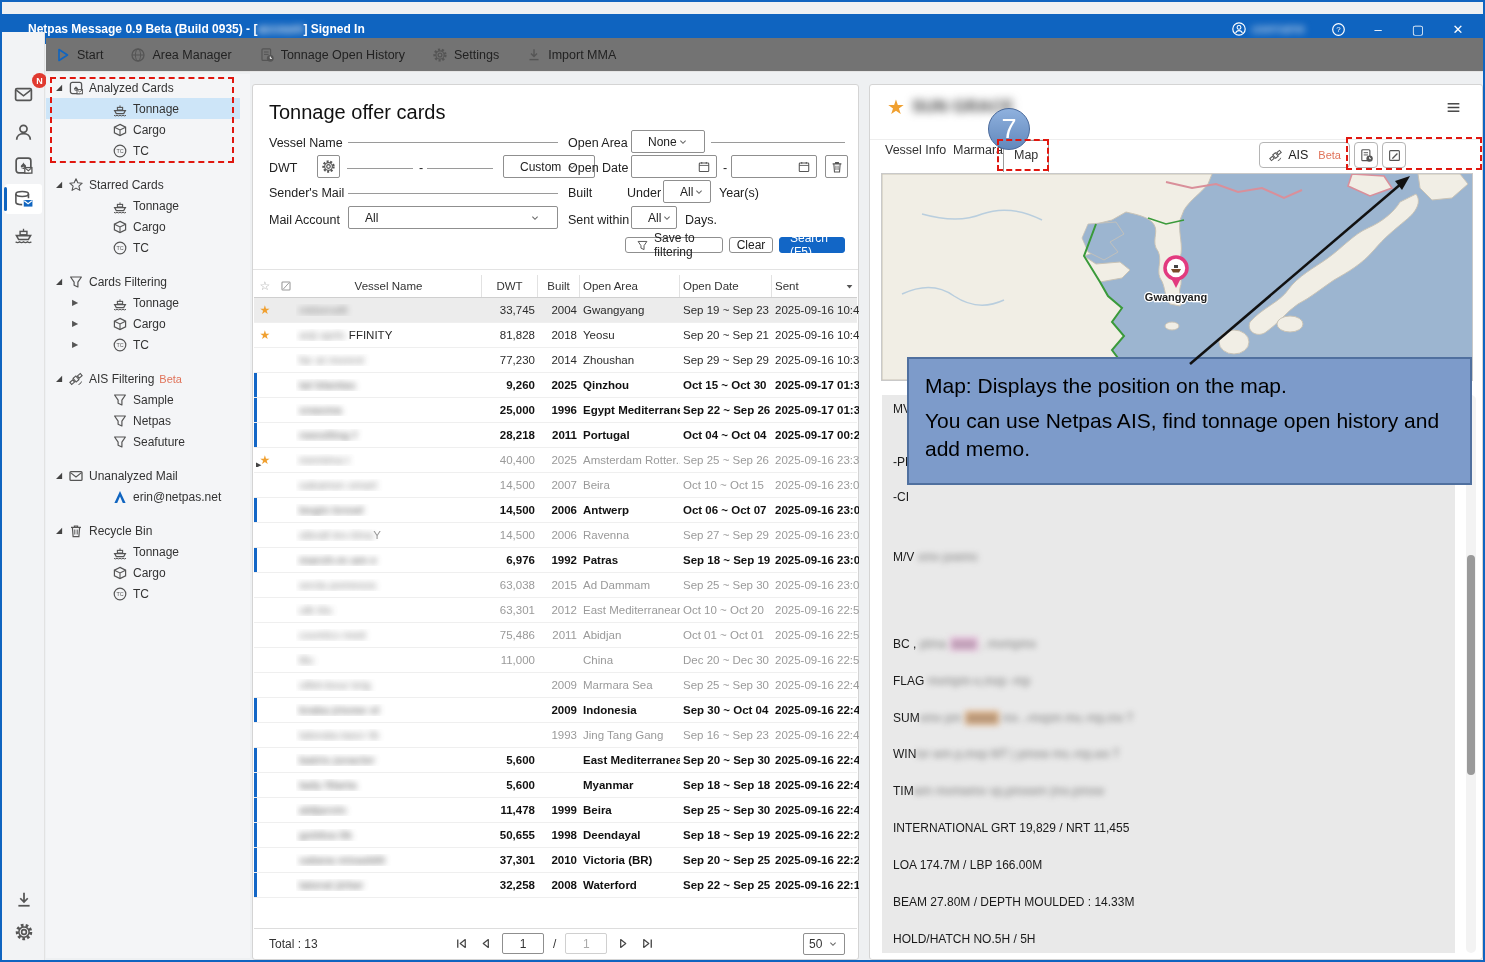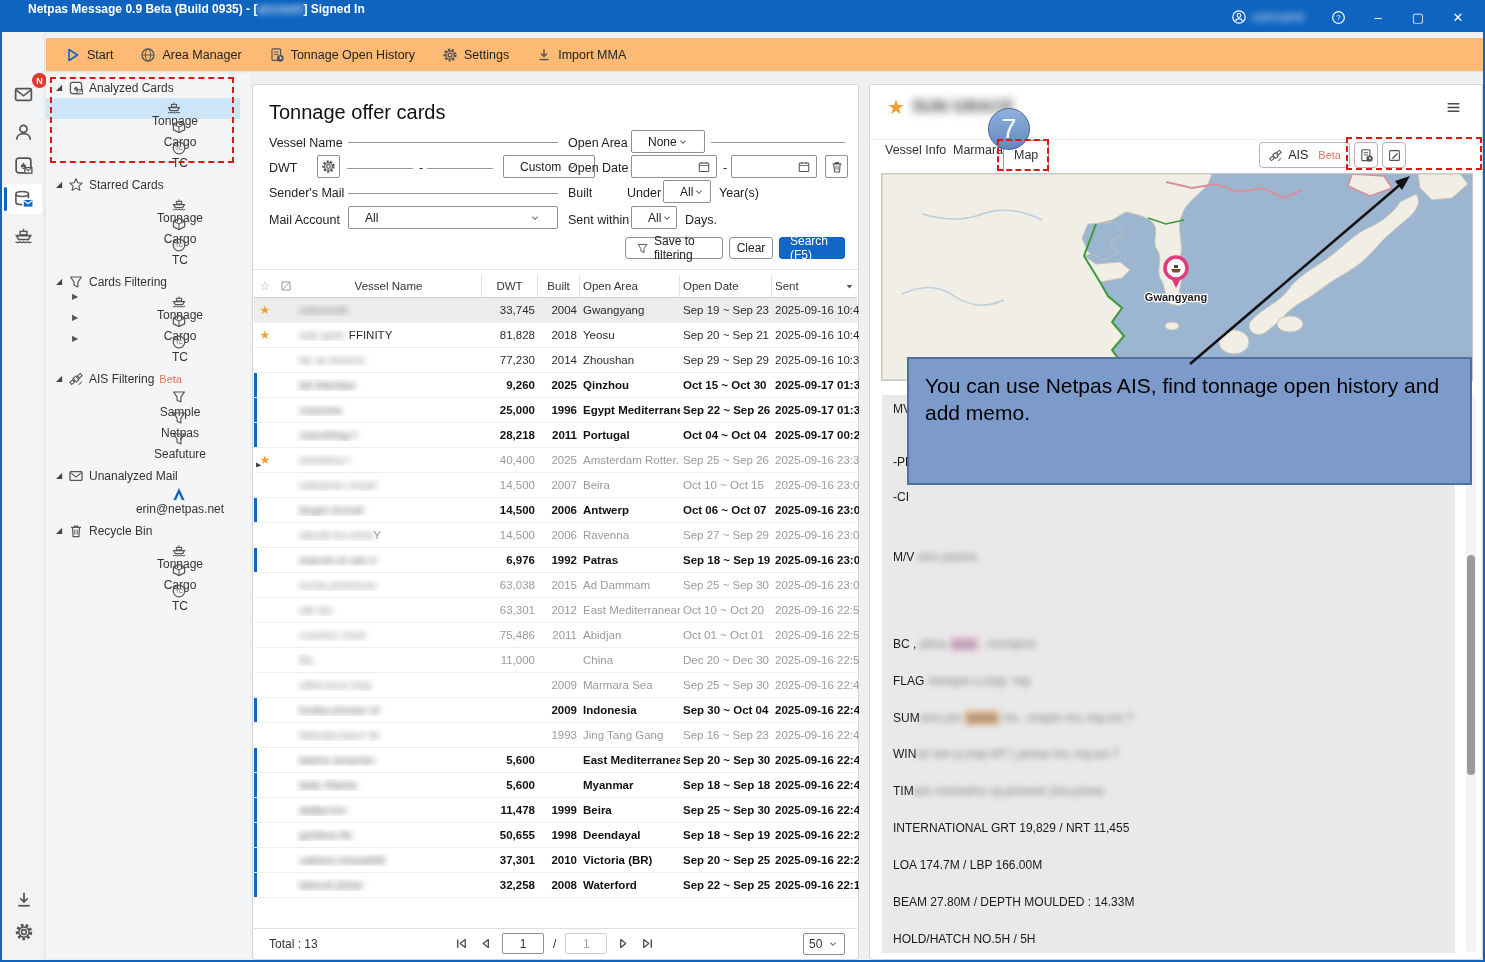--- a/index.html
+++ b/index.html
@@ -1,53 +1,53 @@
 <!DOCTYPE html>
 <html><head>
 <meta charset="utf-8">
 <style>
   html,body{margin:0;padding:0;background:#666;}
   *{box-sizing:border-box;font-family:"Liberation Sans",sans-serif;}
   .window{position:relative;width:1485px;height:962px;background:#eef0f2;border:2px solid #0f64c0;overflow:hidden;}
   
-  .titlebar{position:absolute;left:0;top:0;width:100%;height:30px;background:#0f64c0;display:flex;align-items:flex-start;color:#fff;}
+  .titlebar{position:absolute;left:0;top:12px;width:100%;height:30px;background:#0f64c0;display:flex;align-items:center;color:#fff;}
   .titlebar .title{font-size:12px;font-weight:bold;margin-left:26px;display:flex;align-items:center;}
   .blurtext{filter:blur(3px);opacity:.85;}
   .blurtext2{filter:blur(3.5px);color:#dfe6ef;}
   .tb-right{position:absolute;right:8px;top:0;height:30px;display:flex;align-items:center;gap:6px;}
   .tb-user{display:flex;align-items:center;gap:5px;font-size:12px;padding:0 10px;}
   .tb-btn{width:34px;height:30px;display:flex;align-items:center;justify-content:center;font-size:13px;color:#fff;}
   
-  .toolbar{position:absolute;left:44px;top:36px;width:1437px;height:34px;background:#fdba74;display:flex;align-items:center;gap:27px;padding-left:19px;border-bottom:1px solid #e4e4e4;}
+  .toolbar{position:absolute;left:44px;top:36px;width:1437px;height:34px;background:#737373;display:flex;align-items:center;gap:27px;padding-left:9px;border-bottom:1px solid #e4e4e4;}
   .tb-item{display:flex;align-items:center;gap:6px;font-size:12.5px;color:#222;cursor:default;}
   
   .rail{position:absolute;left:0;top:30px;width:43px;height:930px;background:#f2f3f5;border-right:1px solid #e2e2e2;}
   .rail-item{position:absolute;left:3px;width:37px;height:30px;display:flex;align-items:center;justify-content:center;}
   .rail-item.sel{background:#fff;border-radius:3px;}
   .rail-item.sel::before{content:"";position:absolute;left:-1px;top:3px;bottom:3px;width:3px;background:#0f64c0;border-radius:2px;}
   .badge{position:absolute;top:-6px;right:-5px;width:15px;height:15px;border-radius:50%;background:#e03a30;color:#fff;font-size:9px;font-weight:bold;display:flex;align-items:center;justify-content:center;}
   
   .tree{position:absolute;left:44px;top:72px;width:204px;bottom:2px;background:#f4f5f7;padding-top:3px;}
   .tree-section{margin-bottom:13px;}
   .tree-row{height:21px;display:flex;align-items:center;font-size:12px;color:#333;position:relative;}
   .tree-row .tri{width:10px;margin-left:10px;font-size:8px;color:#444;}
   .tree-row .exp{position:absolute;left:26px;font-size:8px;color:#555;}
   .tree-row .ticon{width:20px;display:flex;justify-content:center;margin-right:3px;}
-  .tree-row.child{padding-left:64px;flex-direction:column;}
+  .tree-row.child{padding-left:64px;}
   .tree-row.child.sel{background:#cde5f8;margin-right:10px;}
   .beta{color:#e0735a;font-size:11px;margin-left:5px;}
   
   .card{position:absolute;left:250px;top:82px;width:607px;height:876px;background:#fff;border:1px solid #d4d4d4;border-radius:3px;}
   .card h1{margin:0;position:absolute;left:16px;top:16px;font-size:20px;font-weight:normal;color:#111;}
   .flabel{position:absolute;font-size:12.5px;color:#222;}
   .uline{position:absolute;border-bottom:1px solid #9a9a9a;height:18px;}
   .selbox{position:absolute;height:23px;border:1px solid #8f8f8f;border-radius:2px;background:#fff;display:flex;align-items:center;font-size:12px;color:#222;padding:0 16px;justify-content:space-between;}
   .datebox{position:absolute;height:23px;border:1px solid #8f8f8f;border-radius:2px;background:#fff;display:flex;align-items:center;justify-content:flex-end;padding:0 5px;}
   .sqbtn{position:absolute;width:23px;height:23px;border:1px solid #8f8f8f;border-radius:2px;background:#fff;display:flex;align-items:center;justify-content:center;}
-  .btn{position:absolute;height:22px;border:1px solid #8f8f8f;border-radius:3px;background:#fff;font-size:12px;color:#222;display:flex;align-items:center;justify-content:center;gap:5px;padding:0 10px;}
+  .btn{position:absolute;height:16px;border:1px solid #8f8f8f;border-radius:3px;background:#fff;font-size:12px;color:#222;display:flex;align-items:center;justify-content:center;gap:5px;padding:0 10px;}
   .btn.primary{background:#1266c6;border-color:#1266c6;color:#fff;}
   .form-sep{position:absolute;left:0;right:0;top:184px;border-bottom:1px solid #e3e3e3;}
   
   .thead{position:absolute;left:1px;right:1px;top:190px;height:23px;display:grid;grid-template-columns:22px 20px 186px 56px 42px 100px 92px 87px;align-items:center;font-size:11.5px;color:#333;border-bottom:1px solid #cfcfcf;}
   .thead>div{padding:0 3px;display:flex;align-items:center;}
   .tbody{position:absolute;left:1px;right:1px;top:213px;}
   .trow{height:25px;display:grid;grid-template-columns:22px 20px 186px 56px 42px 100px 92px 87px;align-items:center;font-size:11.5px;color:#2b2b2b;border-bottom:1px solid #efefef;position:relative;}
   .trow>div{padding:0 3px;white-space:nowrap;overflow:hidden;}
   .trow.unread{font-weight:bold;color:#111;}
   .trow.unread::before{content:"";position:absolute;left:0;top:0;bottom:0;width:3px;background:#1266c6;}
@@ -982,20 +982,21 @@
         <div class="iline" style="top: 463px;"><span>LOA 174.7M / LBP 166.00M</span></div>
         <div class="iline" style="top: 500px;"><span>BEAM 27.80M / DEPTH MOULDED : 14.33M</span></div>
         <div class="iline" style="top: 537px;"><span>HOLD/HATCH NO.5H / 5H</span></div>
       </div>
     <div class="vscroll">
         <div class="vthumb"></div>
       </div>
   </div>
 
   <div class="callout">
+    <p>Map: Displays the position on the map.</p>
     <p>You can use Netpas AIS, find tonnage open history and add memo.</p>
   </div>
   <svg class="annarrow">
     <line x1="1188" y1="362" x2="1400" y2="181" stroke="#111" stroke-width="2.5"></line>
     <polygon points="1408,174 1393,179 1400,188" fill="#111"></polygon>
   </svg>
   <div class="stepcircle">7</div>
   <div class="reddash rd-tree"></div>
   <div class="reddash rd-tab"></div>
   <div class="reddash rd-ais"></div>

